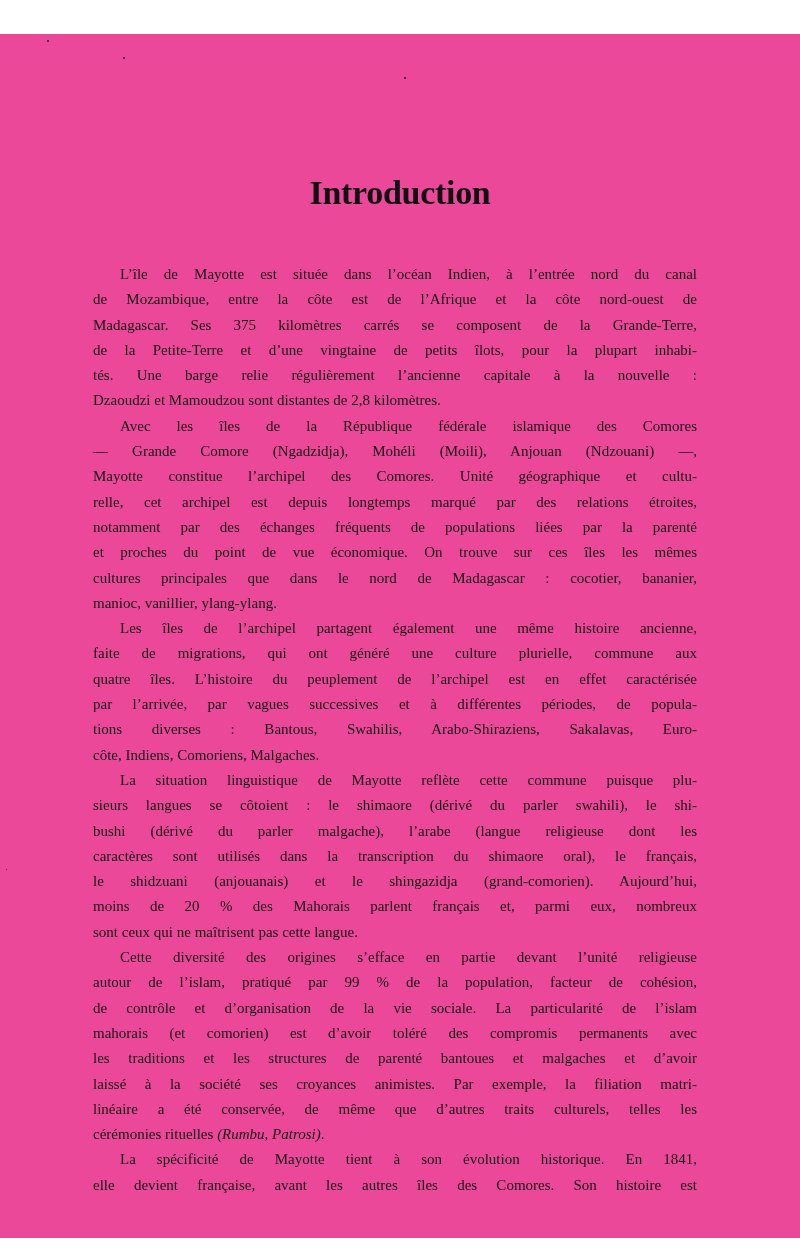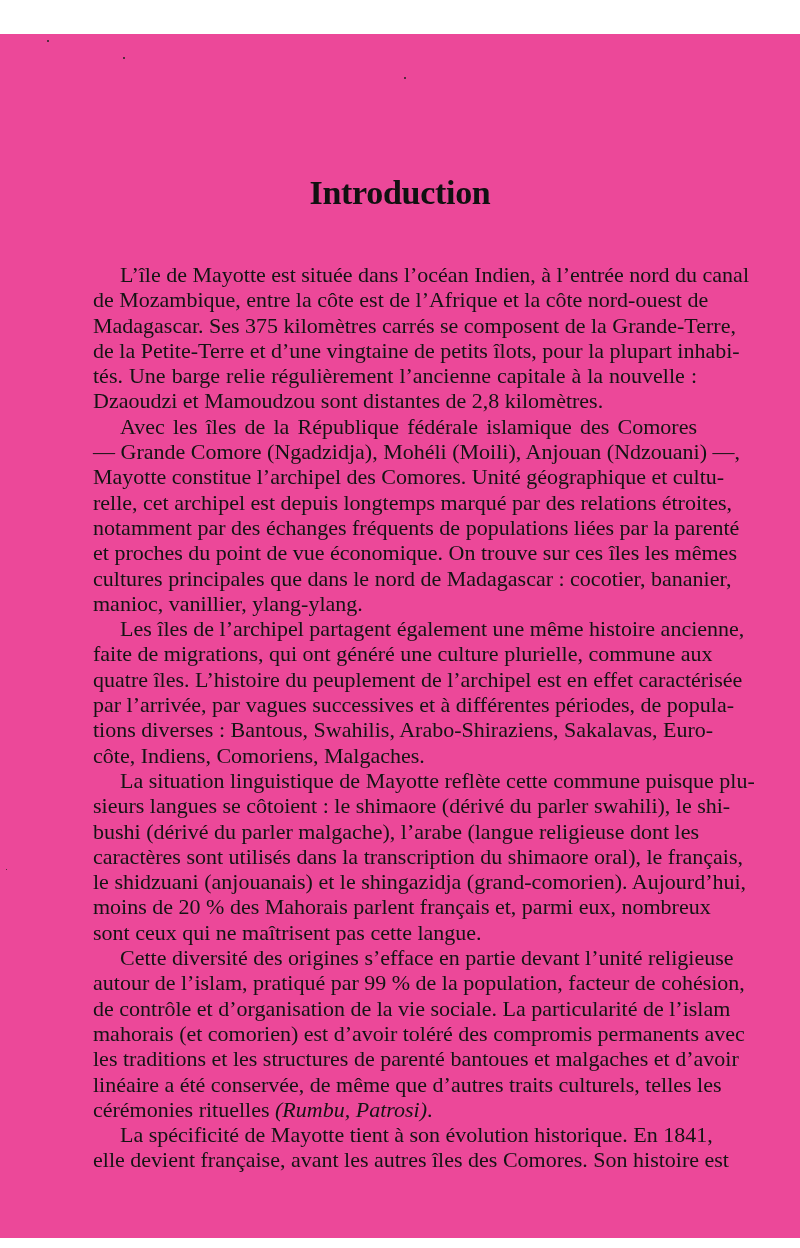--- a/index.html
+++ b/index.html
@@ -18,21 +18,21 @@
     font-family: "Liberation Serif", serif;
     font-weight: bold;
     font-size: 34px;
     color: #111;
     letter-spacing: -0.3px;
   }
   .body-text {
     position: absolute;
     left: 93px; top: 228px; width: 604px;
     font-family: "Liberation Serif", serif;
-    font-size: 22px;
+    font-size: 15px;
     line-height: 25.3px;
     color: #141414;
   }
   .line {
     display: block;
     text-align: justify;
     text-align-last: justify;
     white-space: nowrap;
     height: 25.3px;
   }
@@ -91,20 +91,21 @@
       <span class="line">moins de 20 % des Mahorais parlent français et, parmi eux, nombreux</span>
       <span class="line last">sont ceux qui ne maîtrisent pas cette langue.</span>
     </div>
 
     <div>
       <span class="line indent">Cette diversité des origines s’efface en partie devant l’unité religieuse</span>
       <span class="line">autour de l’islam, pratiqué par 99 % de la population, facteur de cohésion,</span>
       <span class="line">de contrôle et d’organisation de la vie sociale. La particularité de l’islam</span>
       <span class="line">mahorais (et comorien) est d’avoir toléré des compromis permanents avec</span>
       <span class="line">les traditions et les structures de parenté bantoues et malgaches et d’avoir</span>
+      <span class="line">laissé à la société ses croyances animistes. Par exemple, la filiation matri-</span>
       <span class="line">linéaire a été conservée, de même que d’autres traits culturels, telles les</span>
       <span class="line last"><span style="white-space:pre;">cérémonies rituelles </span><span class="it">(Rumbu, Patrosi)</span><span>.</span></span>
     </div>
 
     <div>
       <span class="line indent">La spécificité de Mayotte tient à son évolution historique. En 1841,</span>
       <span class="line">elle devient française, avant les autres îles des Comores. Son histoire est</span>
     </div>
 
   </div>

